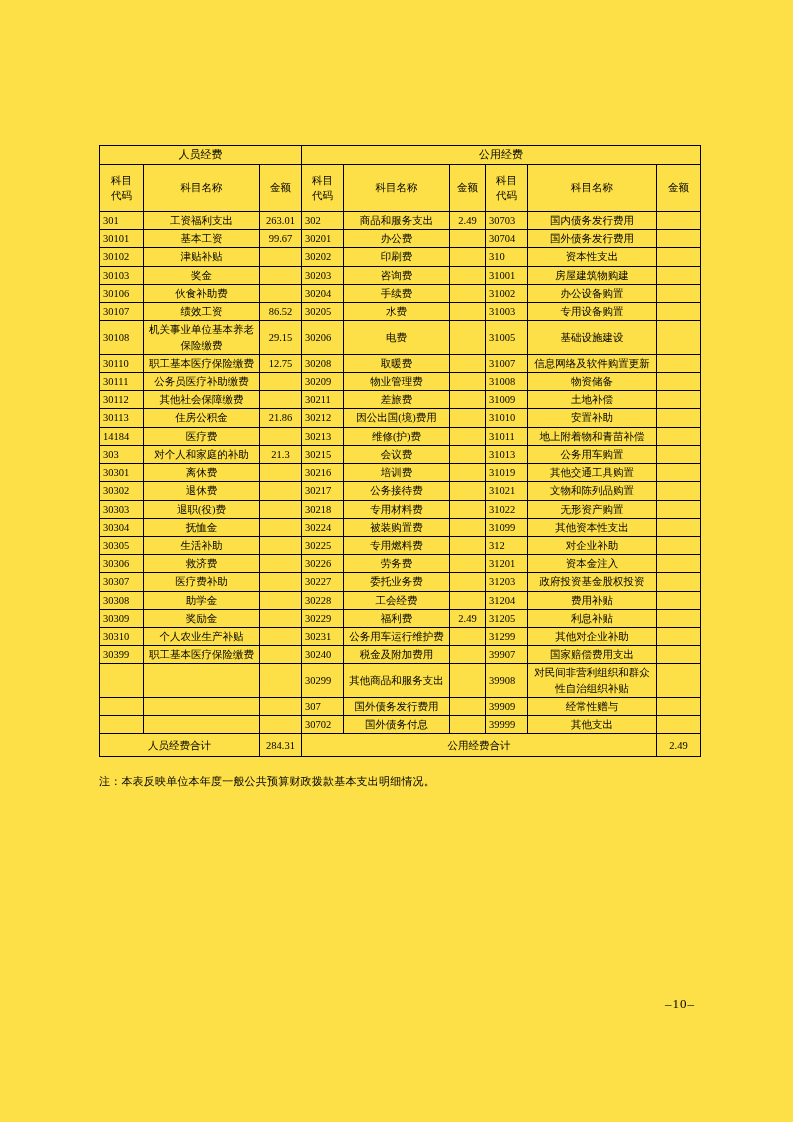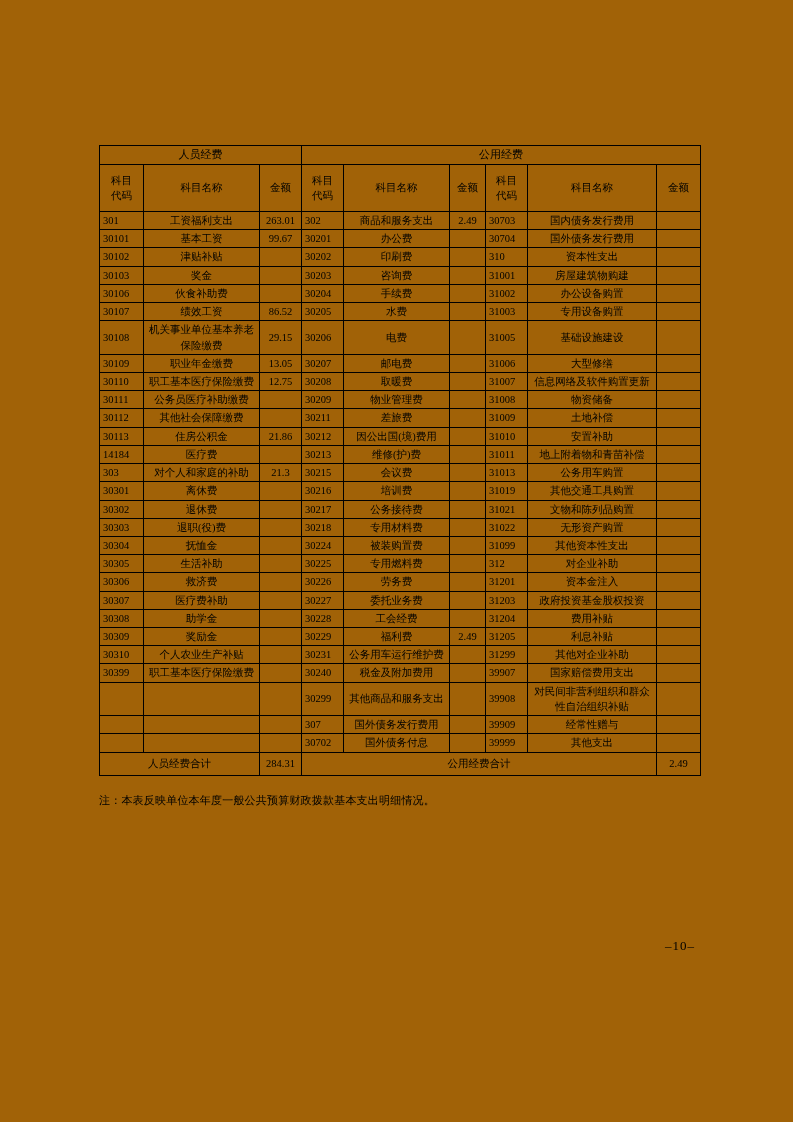--- a/index.html
+++ b/index.html
@@ -5,21 +5,21 @@
   * { margin:0; padding:0; box-sizing:border-box; }
   html,body { background:#ffffff; }
   body {
     width:793px; height:1122px;
     font-family:"Liberation Serif","DejaVu Serif",serif;
     color:#000;
   }
   .page {
     position:relative;
     width:793px; height:1122px;
-    background:#a16207;
+    background:#fde047;
     overflow:hidden;
   }
   .content {
     position:absolute;
     left:99px; top:145px;
     width:601px;
   }
   table.budget {
     border-collapse:collapse;
     table-layout:fixed;
@@ -44,21 +44,21 @@
   td.name { text-align:center; }
   td.amount { text-align:center; }
   tfoot td { text-align:center; height:23px; }
   .note {
     font-size:11px;
     margin-top:17px;
     letter-spacing:0.2px;
   }
   .page-number {
     position:absolute;
-    right:98px; top:938px;
+    right:98px; top:996px;
     font-size:13px;
     letter-spacing:1px;
   }
 </style>
 </head>
 <body>
 
 <div class="page">
   <div class="content">
     <table class="budget">
@@ -162,31 +162,20 @@
             <td class="name">机关事业单位基本养老保险缴费</td>
             <td class="amount">29.15</td>
             <td class="code">30206</td>
             <td class="name">电费</td>
             <td class="amount"></td>
             <td class="code">31005</td>
             <td class="name">基础设施建设</td>
             <td class="amount"></td>
           </tr>
           <tr>
-            <td class="code">30109</td>
-            <td class="name">职业年金缴费</td>
-            <td class="amount">13.05</td>
-            <td class="code">30207</td>
-            <td class="name">邮电费</td>
-            <td class="amount"></td>
-            <td class="code">31006</td>
-            <td class="name">大型修缮</td>
-            <td class="amount"></td>
-          </tr>
-          <tr>
             <td class="code">30110</td>
             <td class="name">职工基本医疗保险缴费</td>
             <td class="amount">12.75</td>
             <td class="code">30208</td>
             <td class="name">取暖费</td>
             <td class="amount"></td>
             <td class="code">31007</td>
             <td class="name">信息网络及软件购置更新</td>
             <td class="amount"></td>
           </tr>

